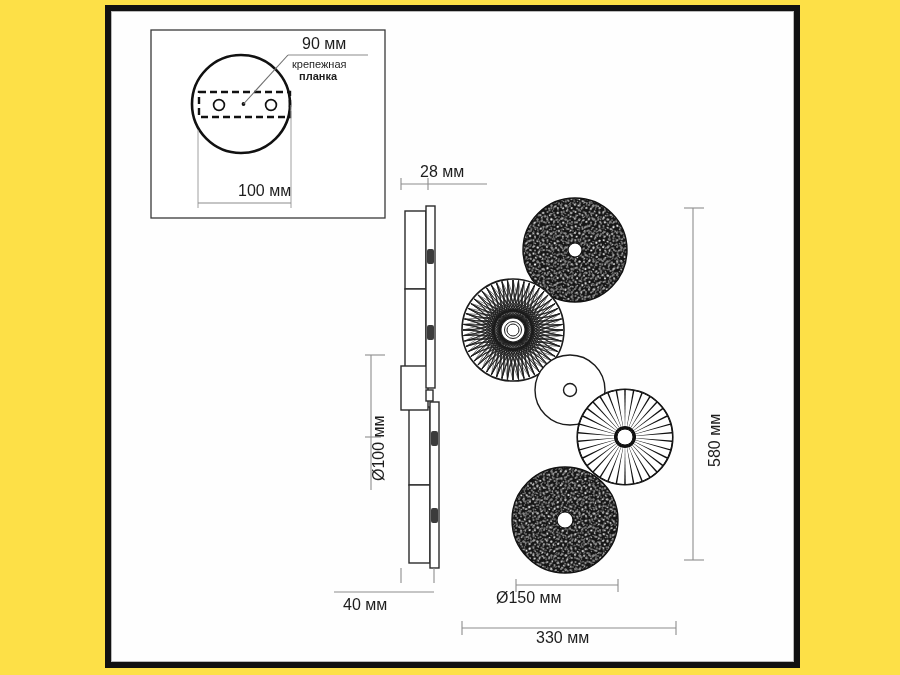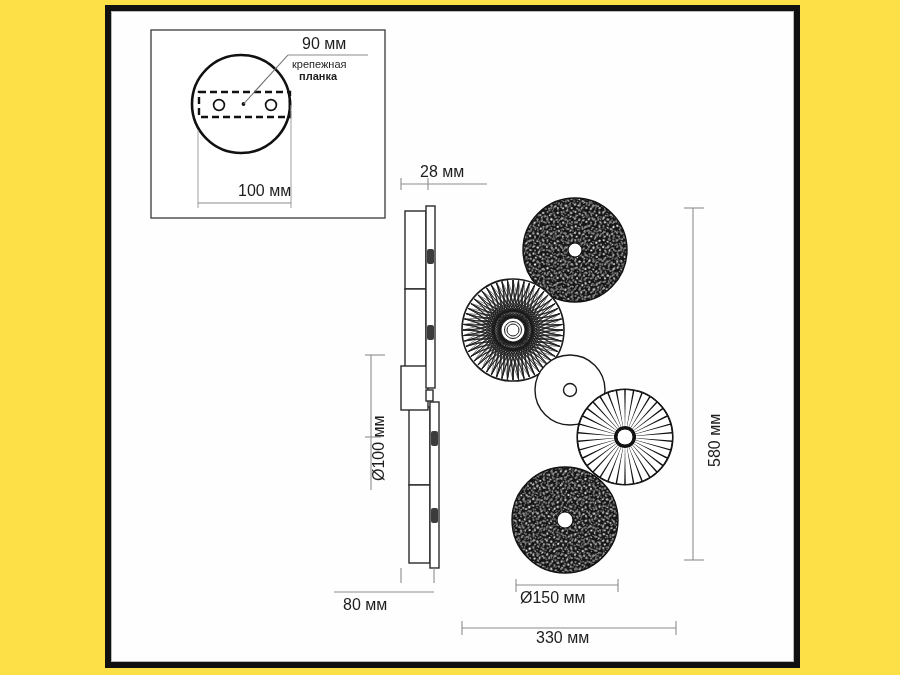--- a/index.html
+++ b/index.html
@@ -456,19 +456,19 @@
   <div class="lbl lbl-small" style="left:299px; top:71px;font-weight:bold;">планка</div>
 
   <div class="lbl lbl-dim" style="left:218px; top:183px;margin-left:20px;">100 мм</div>
 
   <div class="lbl lbl-dim" style="left:420px; top:164px;">28 мм</div>
 
   <div class="lbl lbl-dim rot-90" style="left:371px; top:481px;">Ø100 мм</div>
 
   <div class="lbl lbl-dim rot-90" style="left:707px; top:467px;">580 мм</div>
 
-  <div class="lbl lbl-dim" style="left:343px; top:597px;">80 мм</div>
-
-  <div class="lbl lbl-dim" style="left:520px; top:590px;text-align:right;">Ø150 мм</div>
+  <div class="lbl lbl-dim" style="left:343px; top:597px;">40 мм</div>
+
+  <div class="lbl lbl-dim" style="left:496px; top:590px;text-align:right;">Ø150 мм</div>
 
   <div class="lbl lbl-dim" style="left:536px; top:630px;">330 мм</div>
 
 </div>
 
 </body></html>

